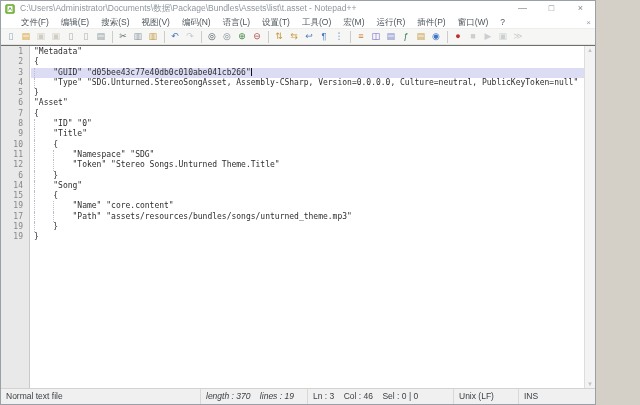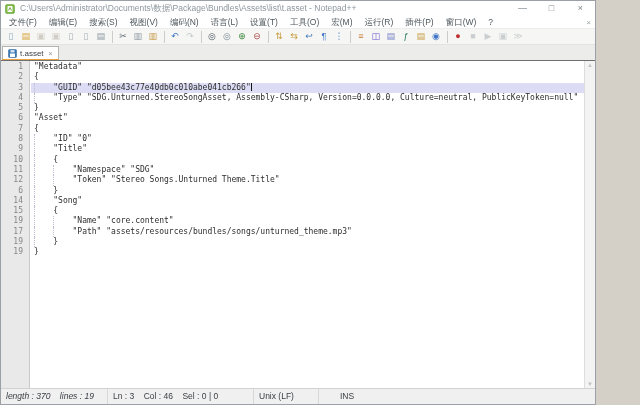--- a/index.html
+++ b/index.html
@@ -9,21 +9,21 @@
             display:flex; flex-direction:column; overflow:hidden; }
 
   
   .titlebar { height:15px; background:#ffffff; display:flex; align-items:center; padding-left:4px; flex:0 0 auto; }
   .app-icon { width:10px; height:10px; margin-right:5px; flex:0 0 auto; }
   .title-text { font-size:8.5px; color:#8e979e; white-space:nowrap; overflow:hidden; flex:1 1 auto; }
   .win-controls { display:flex; flex:0 0 auto; }
   .win-btn { width:29px; text-align:center; font-size:9px; color:#7e868c; line-height:15px; }
 
   
-  .menubar { height:13px; background:#ffffff; display:flex; align-items:center; padding-left:2px;
+  .menubar { height:13px; background:#ffffff; display:flex; align-items:center; padding-left:14px;
              border-bottom:1px solid #ededed; flex:0 0 auto; position:relative; }
   .menu-item { font-size:8.5px; color:#4d565d; padding:0 6px; line-height:13px; white-space:nowrap; }
   .menubar-close { position:absolute; right:4px; top:0; font-size:8px; color:#9aa2a8; line-height:13px; }
 
   
   .toolbar { height:16px; background:#f6f6f4; display:flex; align-items:center; padding-left:3px;
              border-bottom:1px solid #e3e3e0; flex:0 0 auto; }
   .tbi { width:14px; height:13px; font-size:9px; line-height:13px; text-align:center; margin-right:1px; }
   .tbi.disabled { opacity:.55; }
   .tb-sep { width:1px; height:12px; background:#cccccc; margin:0 3px; }
@@ -54,21 +54,21 @@
 
   
   .statusbar { height:16px; background:#f0f0f0; border-top:1px solid #d2d2d2; display:flex;
                align-items:center; font-size:8.5px; color:#3c4146; flex:0 0 auto; }
   .sb { white-space:pre; line-height:15px; border-right:1px solid #d8d8d8; height:100%; padding:0 0 0 5px; overflow:hidden; }
   .sb-doctype { flex:0 0 200px; }
   .sb-length  { flex:0 0 107px;font-style:italic; }
   .sb-pos     { flex:0 0 146px; }
   .sb-eol     { flex:0 0 65px; }
   .sb-enc     { flex:0 0 86px; }
-  .sb-ins     { flex:1 1 auto; border-right:none;margin-left:16px; }
+  .sb-ins     { flex:1 1 auto; border-right:none; }
 </style>
 </head>
 <body>
 
 <div class="window">
 
   <div class="titlebar">
     <svg class="app-icon" viewBox="0 0 10 10">
       <rect x="0.5" y="0.5" width="9" height="9" rx="1.5" fill="#7ebb42" stroke="#5a9630" stroke-width="0.5"></rect>
       <rect x="2.5" y="2" width="5" height="6" rx="0.8" fill="#ffffff"></rect>
@@ -135,31 +135,20 @@
       <span class="tbi" style="color: rgb(200, 160, 74);">▤</span>
       <span class="tbi" style="color: rgb(63, 116, 198);">◉</span>
       <span class="tb-sep"></span>
       <span class="tbi" style="color: rgb(192, 48, 48);">●</span>
       <span class="tbi disabled" style="color: rgb(169, 177, 183);">■</span>
       <span class="tbi disabled" style="color: rgb(169, 177, 183);">▶</span>
       <span class="tbi disabled" style="color: rgb(169, 177, 183);">▣</span>
       <span class="tbi disabled" style="color: rgb(169, 177, 183);">≫</span>
     </div>
 
-  <div class="tabbar">
-    <div class="tab">
-      <svg class="floppy" viewBox="0 0 9 9">
-        <rect x="0.5" y="0.5" width="8" height="8" rx="1" fill="#3a78b5" stroke="#2c5c8c" stroke-width="0.5"></rect>
-        <rect x="2.5" y="1" width="4" height="2.5" fill="#cfe0ee"></rect>
-        <rect x="2" y="4.5" width="5" height="3.5" fill="#ffffff"></rect>
-      </svg>
-      <span>t.asset</span>
-      <span class="tab-close">×</span>
-    </div>
-  </div>
 
   <div class="editor">
     <div class="gutter">
         <div>1</div>
         <div>2</div>
         <div>3</div>
         <div>4</div>
         <div>5</div>
         <div>6</div>
         <div>7</div>
@@ -197,19 +186,20 @@
         <div class="row"><span class="guide" style="left: 3px;"></span><span>    }</span></div>
         <div class="row"><span>}</span></div>
       </div>
     <div class="vscroll">
       <span class="scroll-arrow">▲</span>
       <span class="scroll-arrow">▼</span>
     </div>
   </div>
 
   <div class="statusbar">
+    <div class="sb sb-doctype">Normal text file</div>
     <div class="sb sb-length">length : 370    lines : 19</div>
     <div class="sb sb-pos">Ln : 3    Col : 46    Sel : 0 | 0</div>
     <div class="sb sb-eol">Unix (LF)</div>
     <div class="sb sb-ins">INS</div>
   </div>
 
 </div>
 
 </body></html>

